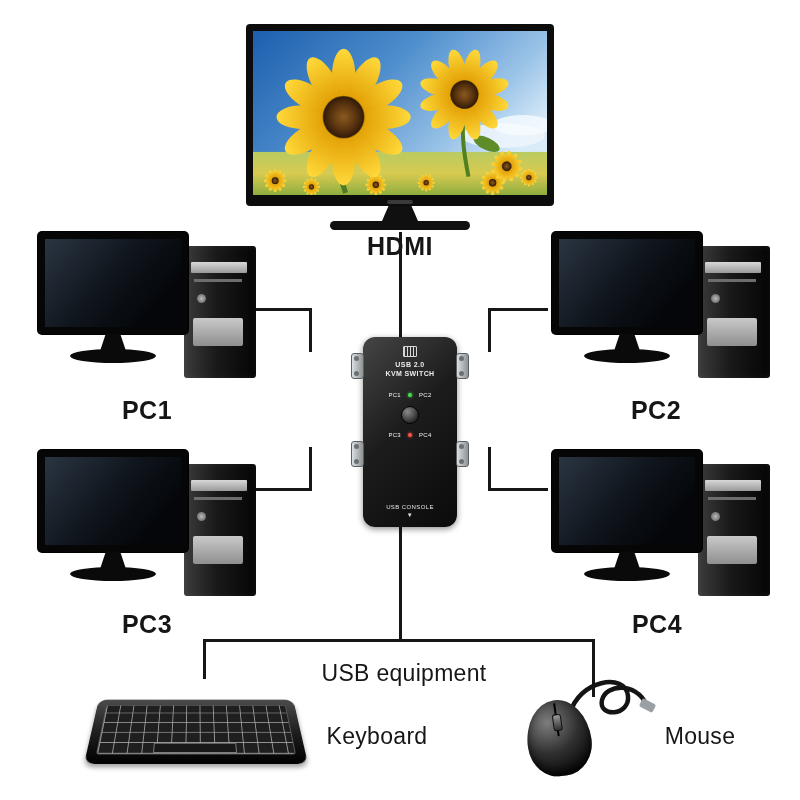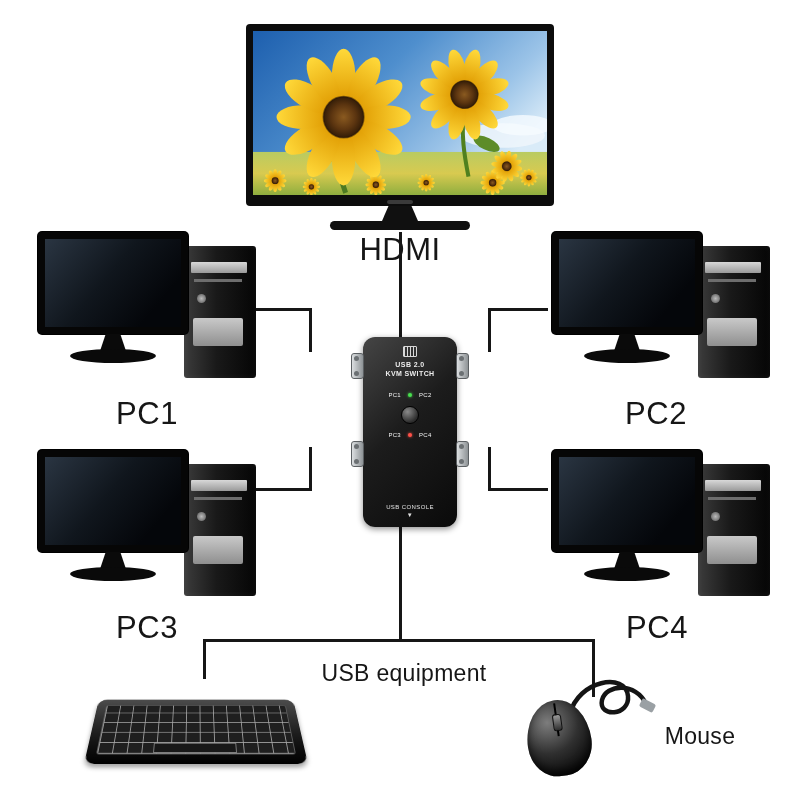--- a/index.html
+++ b/index.html
@@ -4,21 +4,21 @@
 <style>
   html,body{margin:0;padding:0;background:#fff;}
   .canvas{
     position:relative;width:800px;height:800px;background:#ffffff;
     font-family:"Liberation Sans", sans-serif;overflow:hidden;color:#1a1a1a;
   }
   
   .line{position:absolute;background:#161616;z-index:1;}
   
   .lbl{position:absolute;transform:translateX(-50%);white-space:nowrap;z-index:4;color:#161616;}
-  .lbl.big{font-size:31px;font-weight:400;letter-spacing:.5px;}
+  .lbl.big{font-size:25px;font-weight:700;letter-spacing:.5px;}
   .lbl.med{font-size:23px;font-weight:500;letter-spacing:.3px;}
   
   .tv{position:absolute;left:246px;top:24px;width:308px;height:182px;background:#0c0c0c;
       border-radius:4px;padding:7px 7px 11px 7px;box-sizing:border-box;z-index:2;}
   .tv-screen{width:100%;height:100%;overflow:hidden;position:relative;background:#2a5d9d;}
   .tv-screen svg{display:block;width:100%;height:100%;}
   .tv-logo{position:absolute;left:50%;bottom:2px;width:26px;height:4px;margin-left:-13px;
       background:#3a3a3a;border-radius:2px;}
   .tv-neck{position:absolute;left:382px;top:206px;width:36px;height:15px;background:#101010;
       clip-path:polygon(18% 0,82% 0,100% 100%,0 100%);z-index:2;}
@@ -257,20 +257,21 @@
       <span>▼</span>
     </div>
   </div>
 
   <div class="lbl med" style="left:404px;top:660px">USB equipment</div>
 
   <div class="keyboard">
     <div class="keys"></div>
     <div class="space"></div>
   </div>
+  <div class="lbl med" style="left:377px;top:723px">Keyboard</div>
 
   <svg class="mouse-cable" viewBox="0 0 130 80">
     <path d="M30,46 C38,12 86,4 88,28 C90,48 58,50 62,32 C66,16 96,14 106,36" stroke="#141414" stroke-width="4.5" fill="none" stroke-linecap="round"></path>
     <rect x="103" y="30" width="15" height="9" rx="2" fill="#9aa0a4" transform="rotate(28 103 30)"></rect>
   </svg>
   <div class="mouse">
     <div class="mouse-body"></div>
     <div class="mouse-split"></div>
     <div class="mouse-wheel"></div>
   </div>

